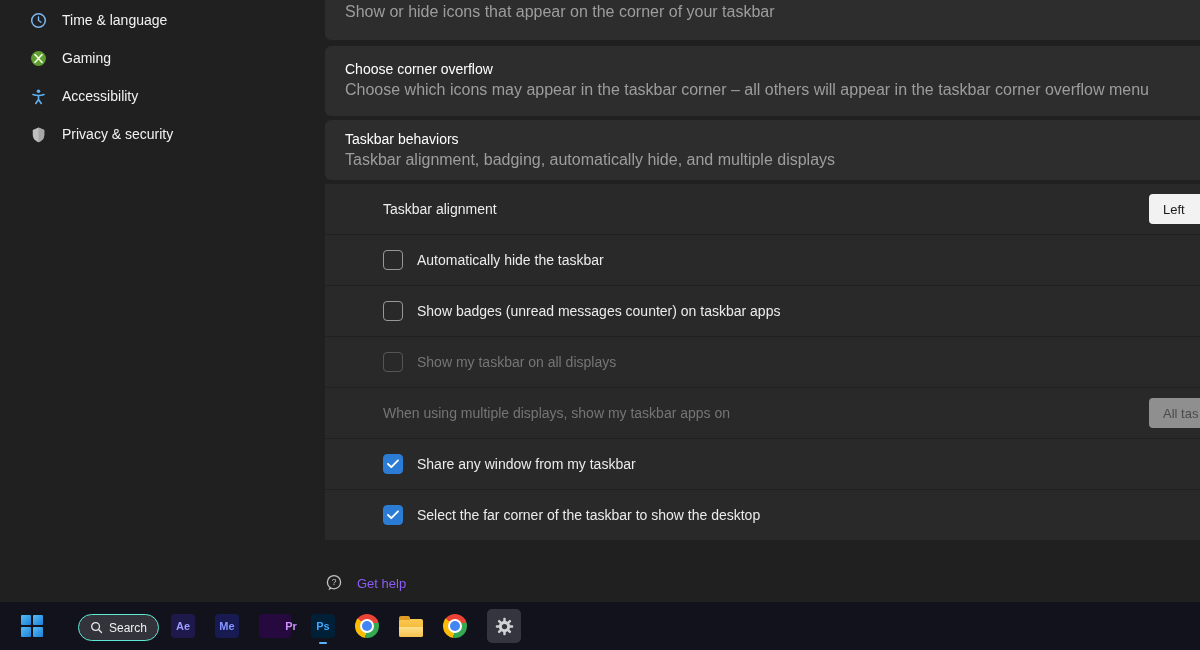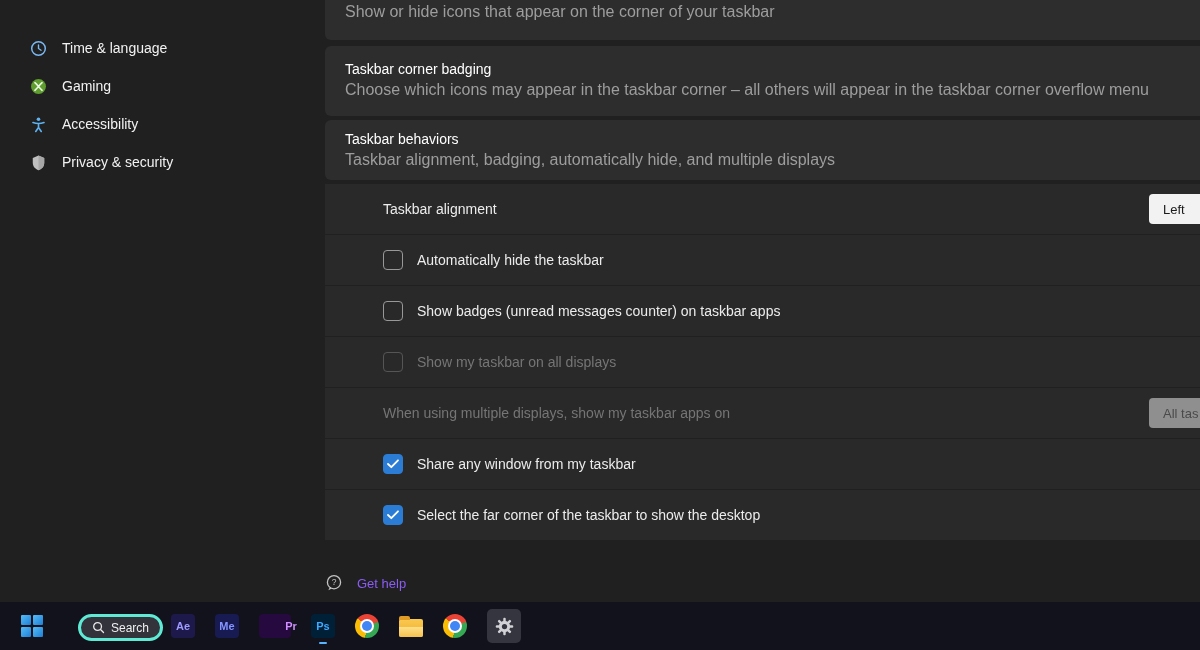--- a/index.html
+++ b/index.html
@@ -4,21 +4,21 @@
 <style>
   * { margin:0; padding:0; box-sizing:border-box; }
   html,body { background:#000; }
   .screen {
     position:relative; width:1200px; height:650px; overflow:hidden;
     background:#202020; color:#fff;
     font-family:"Liberation Sans", sans-serif;
   }
 
   
-  .sidebar { position:absolute; left:0; top:16px; width:325px; bottom:48px; padding-top:12px; }
+  .sidebar { position:absolute; left:0; top:0; width:325px; bottom:48px; padding-top:0; }
   .side-item {
     display:flex; align-items:center; gap:15px;
     height:36px; margin:2px 14px 2px 16px; padding-left:14px;
     border-radius:5px; font-size:14px; color:#f2f2f2; cursor:pointer;
   }
   .side-item svg { width:17px; height:17px; flex:0 0 auto; }
 
   
   .content { position:absolute; left:325px; top:0; right:0; bottom:48px; }
   .card {
@@ -67,21 +67,21 @@
     background:#12121c;
   }
   .start-btn {
     position:absolute; left:21px; top:13px; width:22px; height:22px;
     display:grid; grid-template-columns:1fr 1fr; grid-template-rows:1fr 1fr; gap:2px;
     cursor:pointer;
   }
   .start-btn span { background:linear-gradient(135deg,#55bdf8,#1e7fd6); border-radius:1px; }
   .search-pill {
     position:absolute; left:78px; top:12px; height:27px; min-width:60px;
-    background:#33333c; border:3px solid #5eead4; border-radius:14px;
+    background:#33333c; border:1px solid #5eead4; border-radius:14px;
     display:flex; align-items:center; gap:6px; padding:0 11px;
     font-size:12px; color:#f0f0f0; cursor:pointer;
   }
   .apps { position:absolute; left:171px; top:0; bottom:0; display:flex; align-items:center; gap:20px; }
   .app { position:relative; cursor:pointer; display:flex; align-items:flex-end; justify-content:center; }
   .adobe-tile {
     width:24px; height:24px; border-radius:4px;
     display:flex; align-items:center; justify-content:center;
     font-size:11px; font-weight:bold;
   }
@@ -155,21 +155,21 @@
   </aside>
 
   <main class="content">
 
     <section class="card" id="card-corner-icons">
       <div class="card-title">Taskbar corner icons</div>
       <div class="card-subtitle">Show or hide icons that appear on the corner of your taskbar</div>
     </section>
 
     <section class="card" id="card-corner-overflow">
-      <div class="card-title">Taskbar corner badging</div>
+      <div class="card-title">Choose corner overflow</div>
       <div class="card-subtitle">Choose which icons may appear in the taskbar corner – all others will appear in the taskbar corner overflow menu</div>
     </section>
 
     <section class="card" id="card-behaviors">
       <div class="card-title">Taskbar behaviors</div>
       <div class="card-subtitle">Taskbar alignment, badging, automatically hide, and multiple displays</div>
     </section>
 
     <div class="subrows">
 

